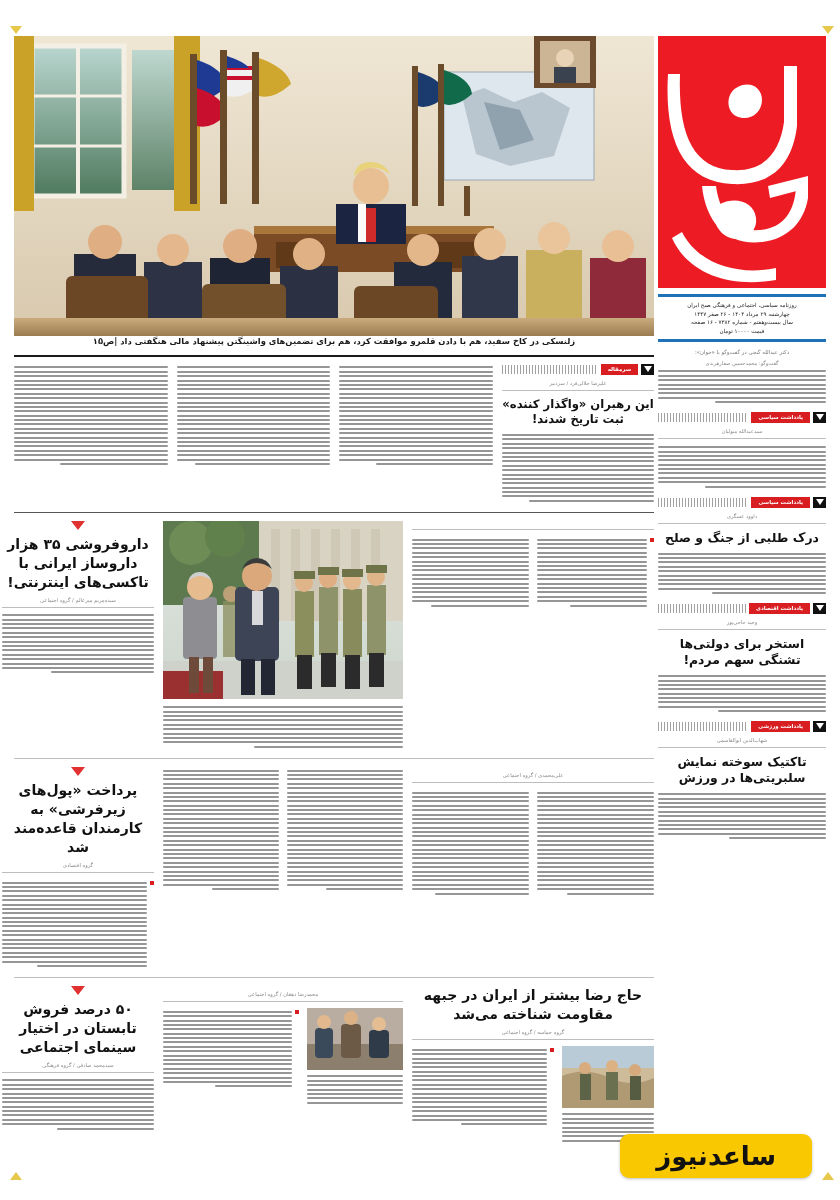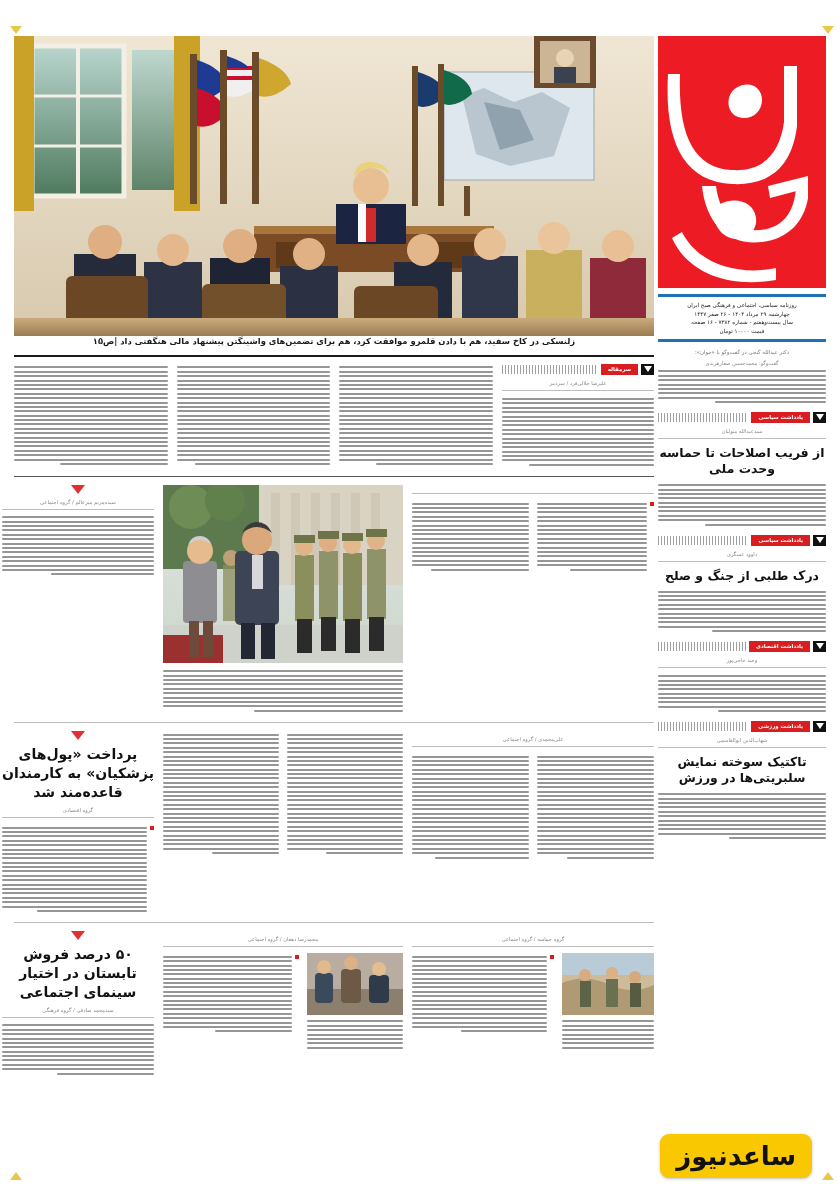--- a/index.html
+++ b/index.html
@@ -63,21 +63,21 @@
 
   .photo{position:relative;overflow:hidden;background:#cfd6da;}
 
   
   .orn{position:absolute;width:12px;height:12px;}
   .orn:before{content:"";position:absolute;width:0;height:0;
       border-left:6px solid transparent;border-right:6px solid transparent;border-top:8px solid #e8c84a;}
 
   
   .wm{position:absolute;right:28px;bottom:22px;background:#fac800;border-radius:9px;
-      padding:7px 16px;font-size:26px;font-weight:700;color:#111;letter-spacing:-1px;
+      padding:7px 36px;font-size:26px;font-weight:700;color:#111;letter-spacing:-1px;
       box-shadow:0 1px 3px rgba(0,0,0,.25);margin-left:32px;}
 </style>
 </head>
 <body>
 
 <div class="page">
 
   <div class="orn" style="top:26px;left:10px;"></div>
   <div class="orn" style="top:26px;right:6px;"></div>
   <div class="orn" style="bottom:20px;left:10px;transform:rotate(180deg);"></div>
@@ -121,21 +121,20 @@
         <i style="width:66%"></i>
     </div>
 
     <div class="badge-row">
       <span class="badge-ico"></span>
       <span class="badge-tag">یادداشت سیاسی</span>
       <span class="hatch"></span>
     </div>
     <div class="byline">سیدعبدالله متولیان</div>
     <div class="rule" style="margin:3px 0 6px;"></div>
-    <div class="side-head">از فریب اصلاحات تا حماسه وحدت ملی</div>
     <div class="faux tiny" style="margin-top:7px">
       <i style="width:100%"></i>
         <i style="width:100%"></i>
         <i style="width:100%"></i>
         <i style="width:100%"></i>
       <i style="width:100%"></i>
         <i style="width:100%"></i>
         <i style="width:100%"></i>
         <i style="width:100%"></i>
       <i style="width:100%"></i>
@@ -163,20 +162,21 @@
         <i style="width:68%"></i>
     </div>
 
     <div class="badge-row">
       <span class="badge-ico"></span>
       <span class="badge-tag">یادداشت اقتصادی</span>
       <span class="hatch"></span>
     </div>
     <div class="byline">وحید حاجی‌پور</div>
     <div class="rule" style="margin:3px 0 6px;"></div>
+    <div class="side-head">استخر برای دولتی‌ها تشنگی سهم مردم!</div>
     <div class="faux tiny" style="margin-top:7px">
       <i style="width:100%"></i>
         <i style="width:100%"></i>
         <i style="width:100%"></i>
         <i style="width:100%"></i>
       <i style="width:100%"></i>
         <i style="width:100%"></i>
         <i style="width:100%"></i>
         <i style="width:100%"></i>
       <i style="width:64%"></i>
@@ -306,20 +306,21 @@
     <div class="cols" style="margin-top:7px;">
 
       <div class="col" style="flex:0 0 152px">
         <div class="badge-row" style="margin-top:0">
           <span class="badge-ico"></span>
           <span class="badge-tag">سرمقاله</span>
           <span class="hatch"></span>
         </div>
         <div class="byline">علیرضا جلالی‌فرد / سردبیر</div>
         <div class="rule" style="margin:3px 0 6px"></div>
+        <div class="sec-head">این رهبران «واگذار کننده» ثبت تاریخ شدند!</div>
         <div class="faux tiny" style="margin-top:7px">
           <i style="width:100%"></i>
             <i style="width:100%"></i>
             <i style="width:100%"></i>
             <i style="width:100%"></i>
           <i style="width:100%"></i>
             <i style="width:100%"></i>
             <i style="width:100%"></i>
             <i style="width:100%"></i>
           <i style="width:100%"></i>
@@ -555,20 +556,21 @@
             <i style="width:100%"></i>
             <i style="width:100%"></i>
             <i style="width:100%"></i>
           <i style="width:100%"></i>
             <i style="width:62%"></i>
         </div>
       </div>
 
       <div class="col" style="flex:0 0 152px">
         <div class="tri"></div>
+        <div class="sec-head big" style="margin-top:5px">داروفروشی ۳۵ هزار داروساز ایرانی با تاکسی‌های اینترنتی!</div>
         <div class="byline">سیده‌مریم میرعالم / گروه اجتماعی</div>
         <div class="rule" style="margin:3px 0 6px"></div>
         <div class="faux tiny">
           <i style="width:100%"></i>
             <i style="width:100%"></i>
             <i style="width:100%"></i>
             <i style="width:100%"></i>
           <i style="width:100%"></i>
             <i style="width:100%"></i>
             <i style="width:100%"></i>
@@ -714,21 +716,21 @@
                 <i style="width:100%"></i>
                 <i style="width:100%"></i>
                 <i style="width:58%"></i>
             </div>
           </div>
         </div>
       </div>
 
       <div class="col" style="flex:0 0 152px">
         <div class="tri"></div>
-        <div class="sec-head big" style="margin-top:5px">پرداخت «پول‌های پزشکیان» به کارمندان قاعده‌مند شد</div>
+        <div class="sec-head big" style="margin-top:5px">پرداخت «پول‌های زیرفرشی» به کارمندان قاعده‌مند شد</div>
         <div class="byline">گروه اقتصادی</div>
         <div class="rule" style="margin:3px 0 6px"></div>
         <div class="bullet">
           <span class="sq"></span>
           <span class="faux tiny" style="flex:1">
             <i style="width:100%"></i>
               <i style="width:100%"></i>
               <i style="width:100%"></i>
               <i style="width:100%"></i>
             <i style="width:100%"></i>
@@ -750,20 +752,21 @@
           </span>
         </div>
       </div>
     </div>
 
     <div class="rule" style="margin:8px 0 0"></div>
 
     <div class="cols" style="margin-top:8px;">
 
       <div class="col" style="flex:0 0 242px">
+        <div class="sec-head big">حاج رضا بیشتر از ایران در جبهه مقاومت شناخته می‌شد</div>
         <div class="byline">گروه حماسه / گروه اجتماعی</div>
         <div class="rule" style="margin:3px 0 6px"></div>
         <div class="cols" style="gap:8px">
           <div class="col" style="flex:0 0 92px">
             <div class="photo" style="width:92px;height:62px">
               <svg viewBox="0 0 92 62" width="92" height="62">
                 <rect width="92" height="62" fill="#cdbb9a"></rect>
                 <rect y="0" width="92" height="22" fill="#b9cbd6"></rect>
                 <path d="M0 30 q24 -10 48 2 q22 10 44 0 v30 H0 Z" fill="#b09a74"></path>
                 <g>

